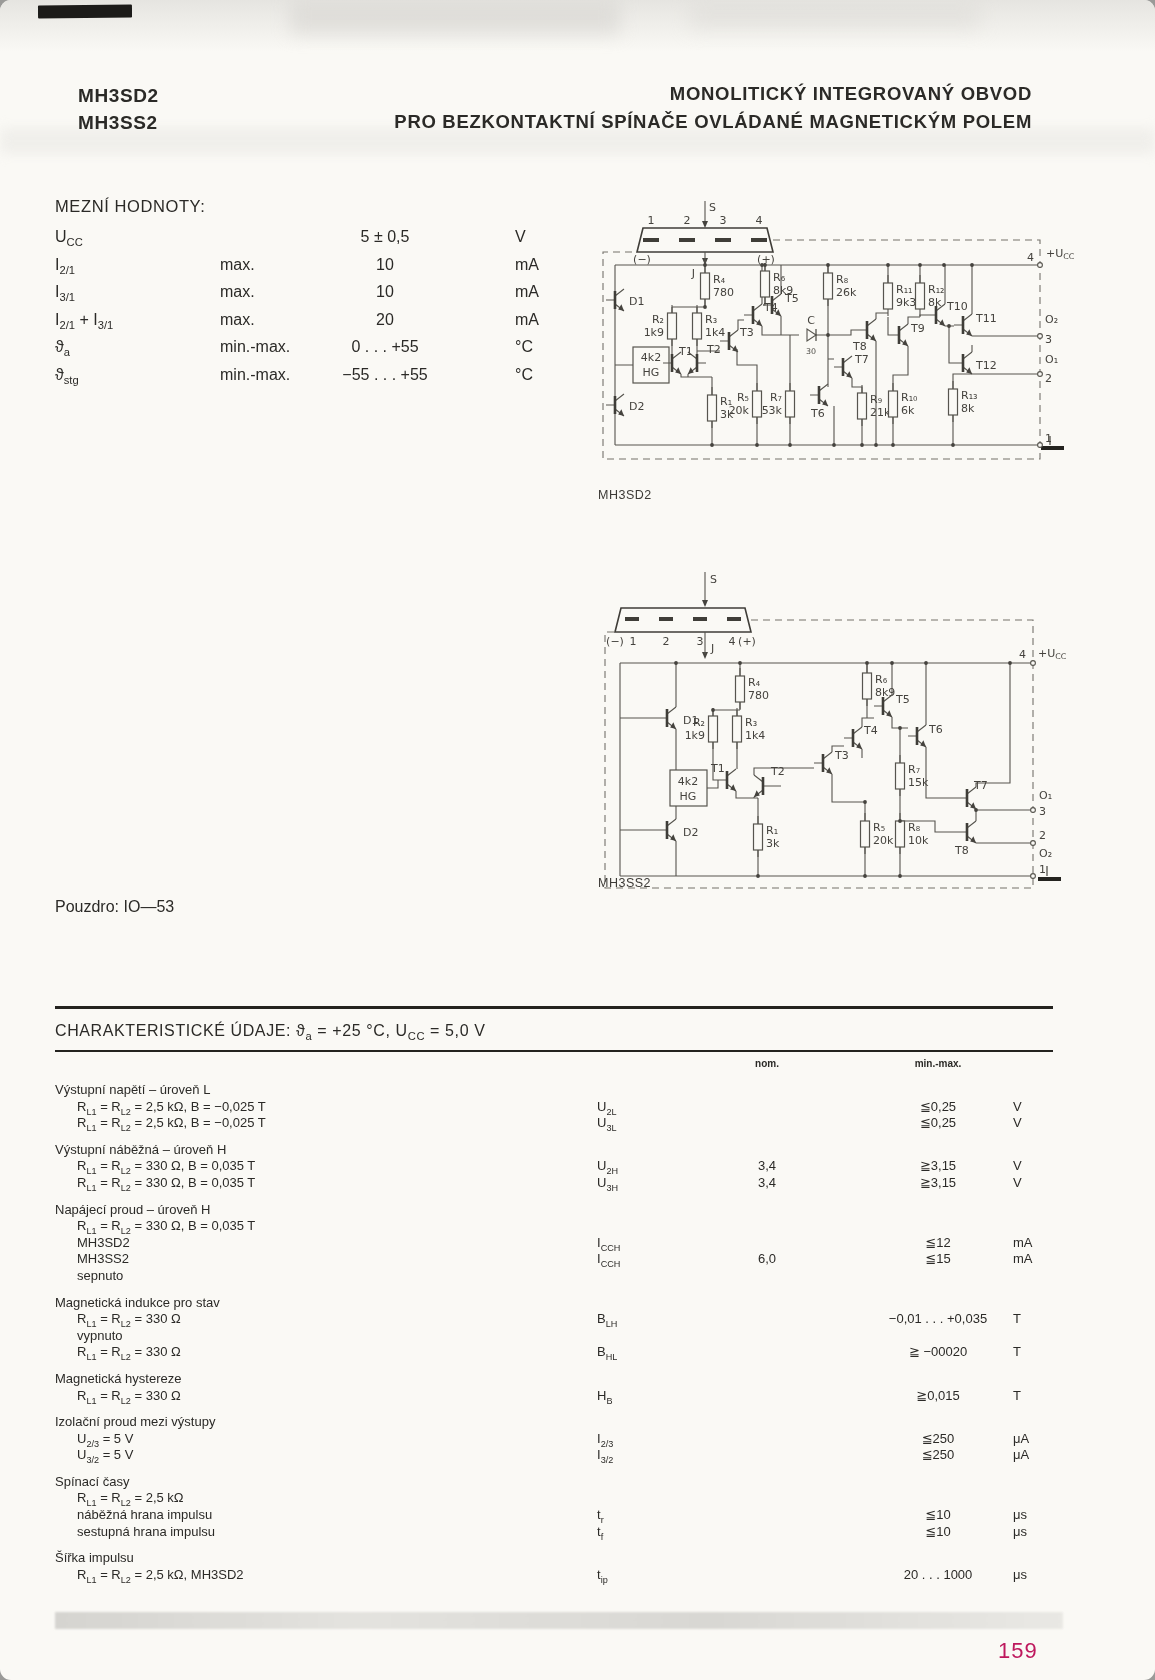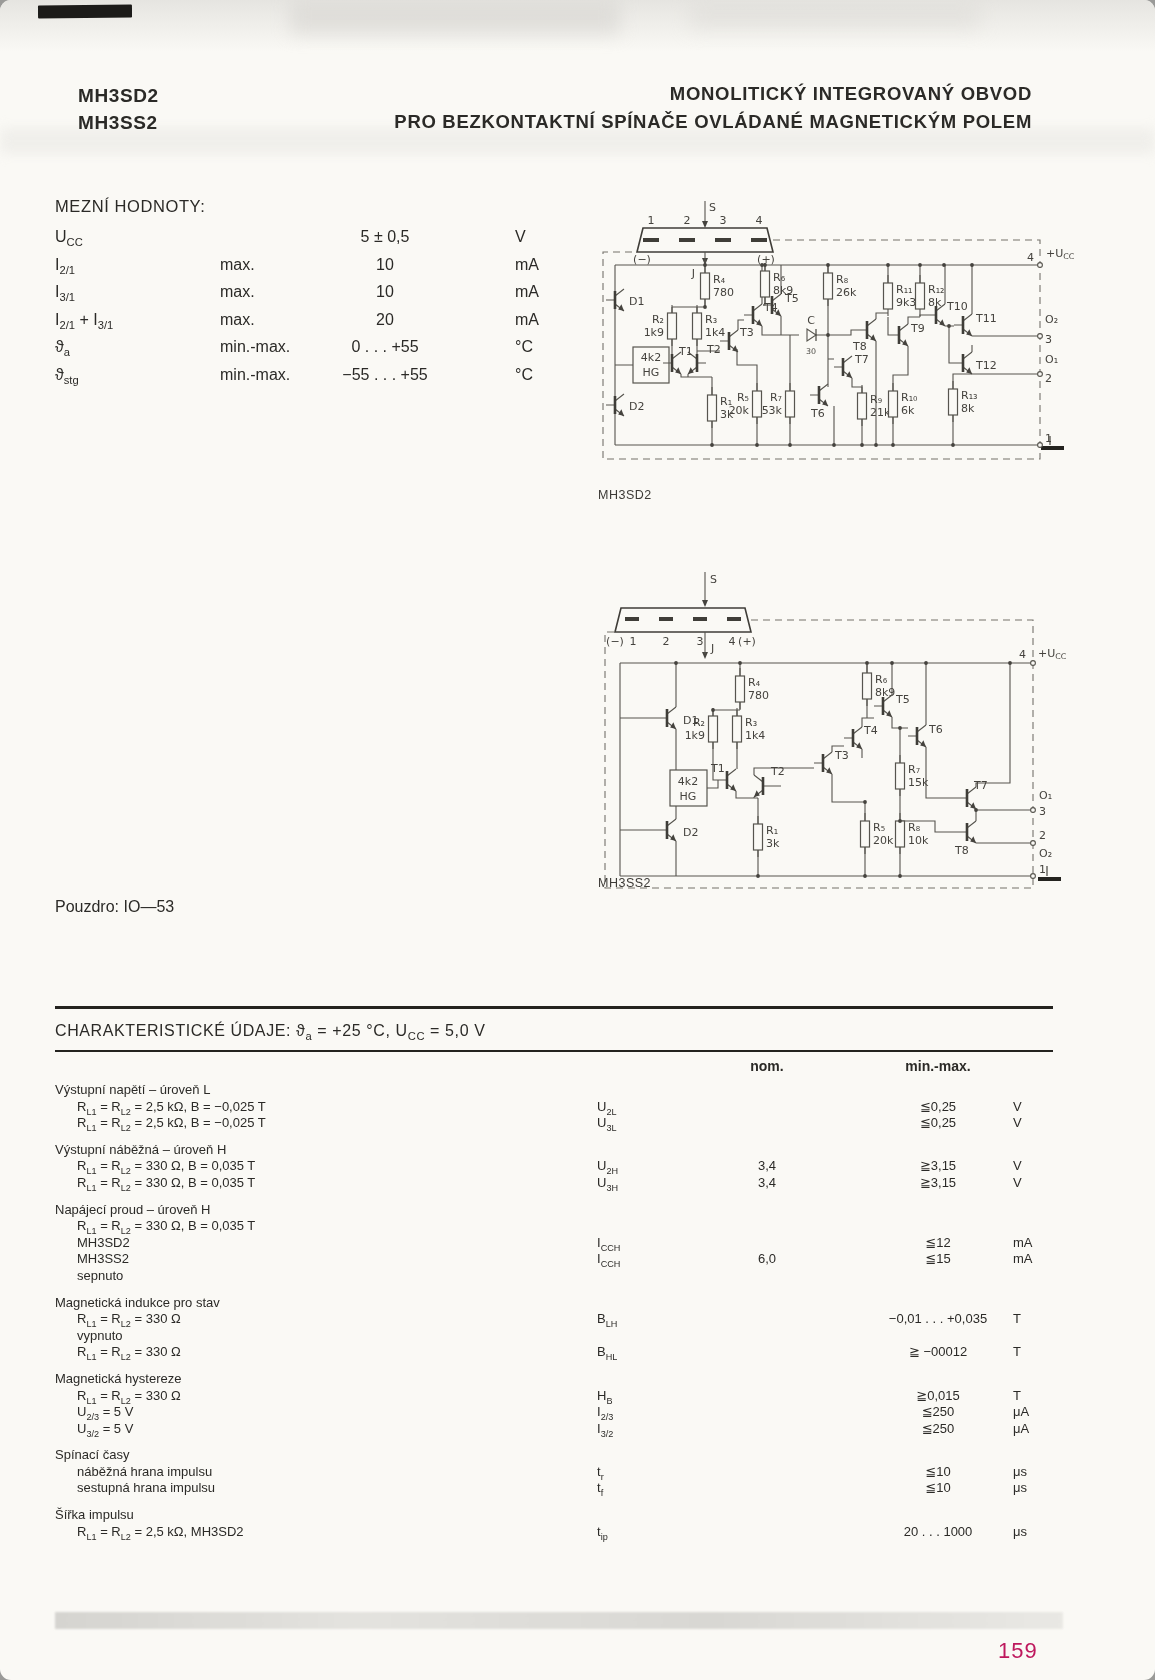--- a/index.html
+++ b/index.html
@@ -24,21 +24,21 @@
   .sect{font-size:16.5px;letter-spacing:.6px;}
   #limits{left:55px;top:228px;width:560px;}
   .lrow{position:relative;height:27.5px;font-size:16px;}
   .lrow span{position:absolute;top:0;}
   .ls{left:0;} .lc{left:165px;} .lv{left:250px;width:160px;text-align:center;} .lu{left:460px;}
   
   .cap{font-size:12.5px;letter-spacing:.5px;color:#3c3a36;}
   
   .rule{background:#24231f;}
   
-  #charhead{left:55px;top:1058px;width:1010px;position:absolute;height:20px;font-size:14px;font-weight:bold;}
+  #charhead{left:55px;top:1058px;width:1010px;position:absolute;height:20px;font-size:10px;font-weight:bold;}
   #charhead span{position:absolute;}
   #charRows{left:55px;top:1082px;width:1020px;}
   .crow{position:relative;height:16.6px;font-size:13px;white-space:nowrap;}
   .crow.grp{margin-top:10px;}
   .crow span{position:absolute;top:0;}
   .cd{left:0;} .cd.ind{left:22px;}
   .csym{left:542px;} .cnom{left:662px;width:100px;text-align:center;}
   .crng{left:793px;width:180px;text-align:center;} .cunit{left:958px;}
   .pagenum{left:998px;top:1638px;font-size:22px;letter-spacing:1px;color:#be185d;}
   
@@ -566,48 +566,54 @@
         <span class="csym">B<sub>LH</sub></span>
         <span class="crng">−0,01 . . . +0,035</span>
         <span class="cunit">T</span>
       </div>
       <div class="crow">
         <span class="cd ind">vypnuto</span>
       </div>
       <div class="crow">
         <span class="cd ind">R<sub>L1</sub> = R<sub>L2</sub> = 330 Ω</span>
         <span class="csym">B<sub>HL</sub></span>
-        <span class="crng">≧ −00012</span>
+        <span class="crng">≧ −00020</span>
         <span class="cunit">T</span>
       </div>
       <div class="crow grp">
         <span class="cd">Magnetická hystereze</span>
       </div>
       <div class="crow">
         <span class="cd ind">R<sub>L1</sub> = R<sub>L2</sub> = 330 Ω</span>
         <span class="csym">H<sub>B</sub></span>
         <span class="crng">≧0,015</span>
         <span class="cunit">T</span>
       </div>
+      <div class="crow grp">
+        <span class="cd">Izolační proud mezi výstupy</span>
+      </div>
       <div class="crow">
         <span class="cd ind">U<sub>2/3</sub> = 5 V</span>
         <span class="csym">I<sub>2/3</sub></span>
         <span class="crng">≦250</span>
         <span class="cunit">μA</span>
       </div>
       <div class="crow">
         <span class="cd ind">U<sub>3/2</sub> = 5 V</span>
         <span class="csym">I<sub>3/2</sub></span>
         <span class="crng">≦250</span>
         <span class="cunit">μA</span>
       </div>
       <div class="crow grp">
         <span class="cd">Spínací časy</span>
       </div>
       <div class="crow">
+        <span class="cd ind">R<sub>L1</sub> = R<sub>L2</sub> = 2,5 kΩ</span>
+      </div>
+      <div class="crow">
         <span class="cd ind">náběžná hrana impulsu</span>
         <span class="csym">t<sub>r</sub></span>
         <span class="crng">≦10</span>
         <span class="cunit">μs</span>
       </div>
       <div class="crow">
         <span class="cd ind">sestupná hrana impulsu</span>
         <span class="csym">t<sub>f</sub></span>
         <span class="crng">≦10</span>
         <span class="cunit">μs</span>

